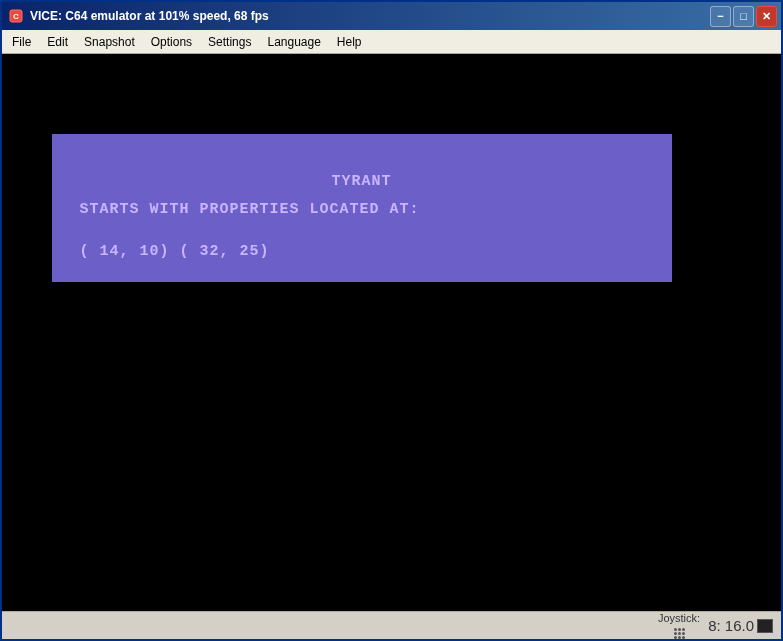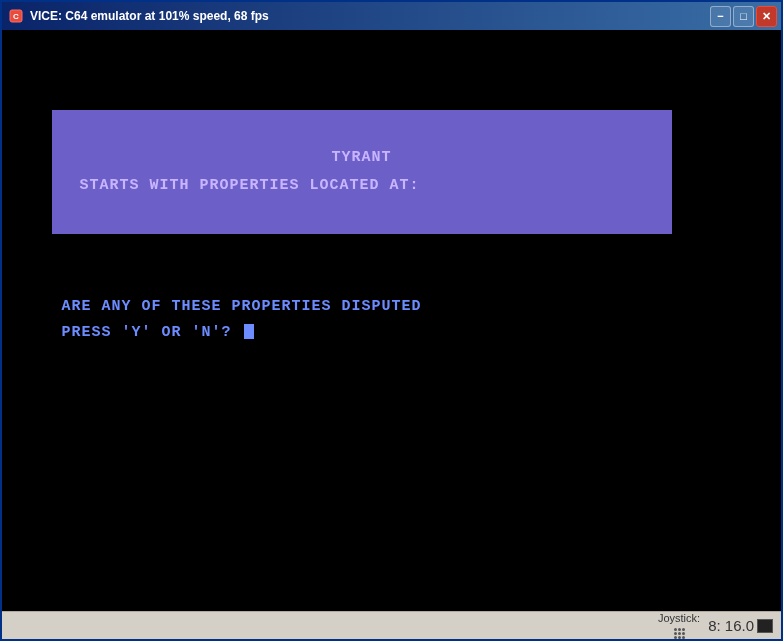--- a/index.html
+++ b/index.html
@@ -250,37 +250,41 @@
       </div>
       <span class="title-text">VICE: C64 emulator at 101% speed, 68 fps</span>
     </div>
     <div class="title-buttons">
       <div class="title-btn">−</div>
       <div class="title-btn">□</div>
       <div class="title-btn close">✕</div>
     </div>
   </div>
 
+  <div class="menu-bar">
+    <div class="menu-item">File</div>
+    <div class="menu-item">Edit</div>
+    <div class="menu-item">Snapshot</div>
+    <div class="menu-item">Options</div>
+    <div class="menu-item">Settings</div>
+    <div class="menu-item">Language</div>
+    <div class="menu-item">Help</div>
+  </div>
 
   <div class="emu-area">
     <div class="c64-screen">
       <div class="c64-content">
 
         <div class="info-box">
           <span class="c64-font line1">TYRANT</span>
           <span class="c64-font">STARTS WITH PROPERTIES LOCATED AT:</span><br>
           <br>
+          <span class="c64-font">              ( 14, 10)    ( 32, 25)</span>
         </div>
 
-        <div class="bottom-text">
-          <span class="c64-font">ARE ANY OF THESE PROPERTIES DISPUTED</span>
-          <span class="c64-font">
-            <span>PRESS 'Y' OR 'N'? </span><span class="cursor-block"></span>
-          </span>
-        </div>
 
       </div>
     </div>
 
     <div class="status-bar">
       <div class="status-item">
         <span>Joystick:</span>
         <div class="joystick-dots">
           <div class="dot"></div>
           <div class="dot"></div>

